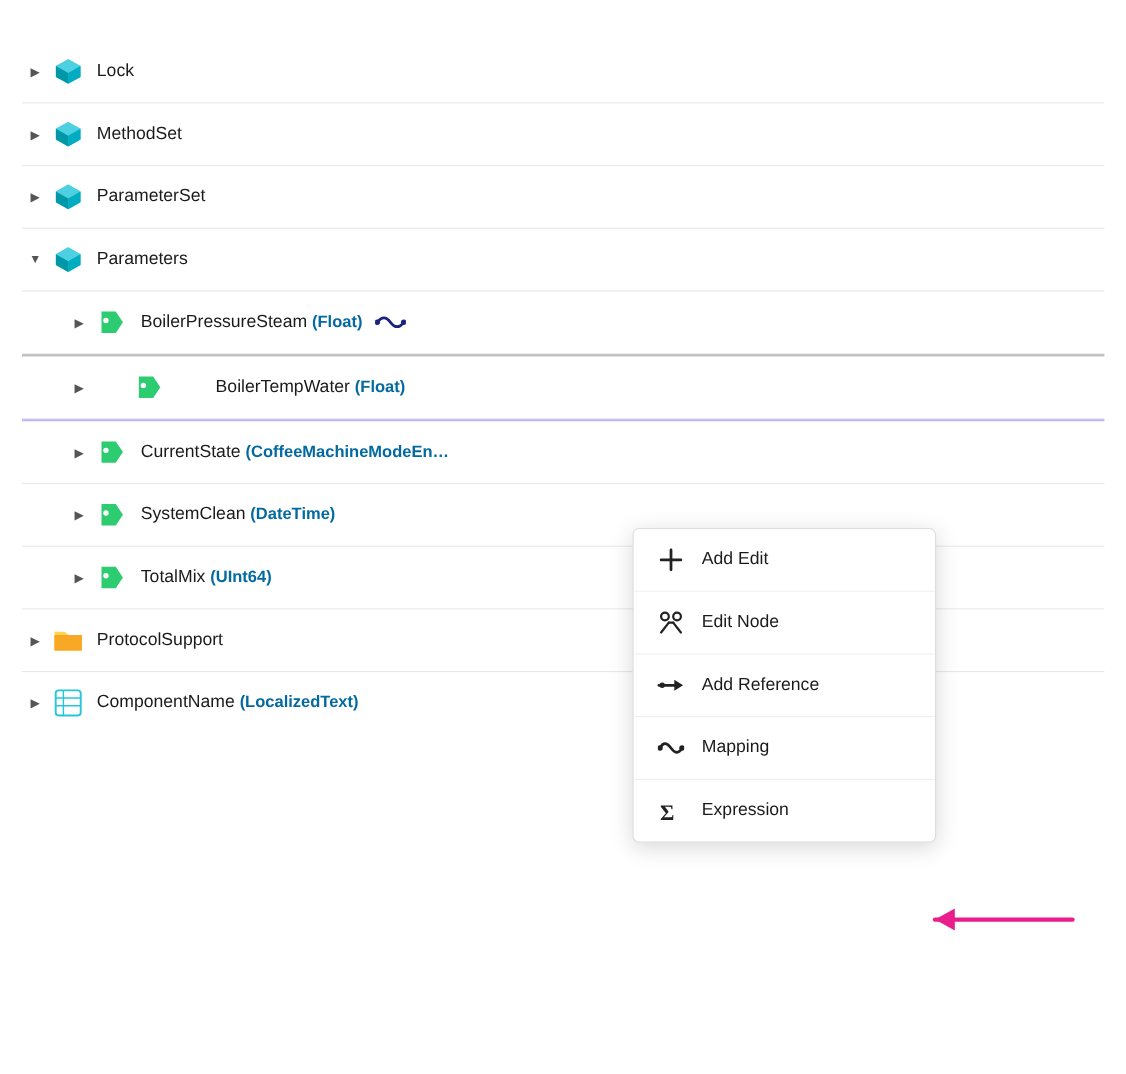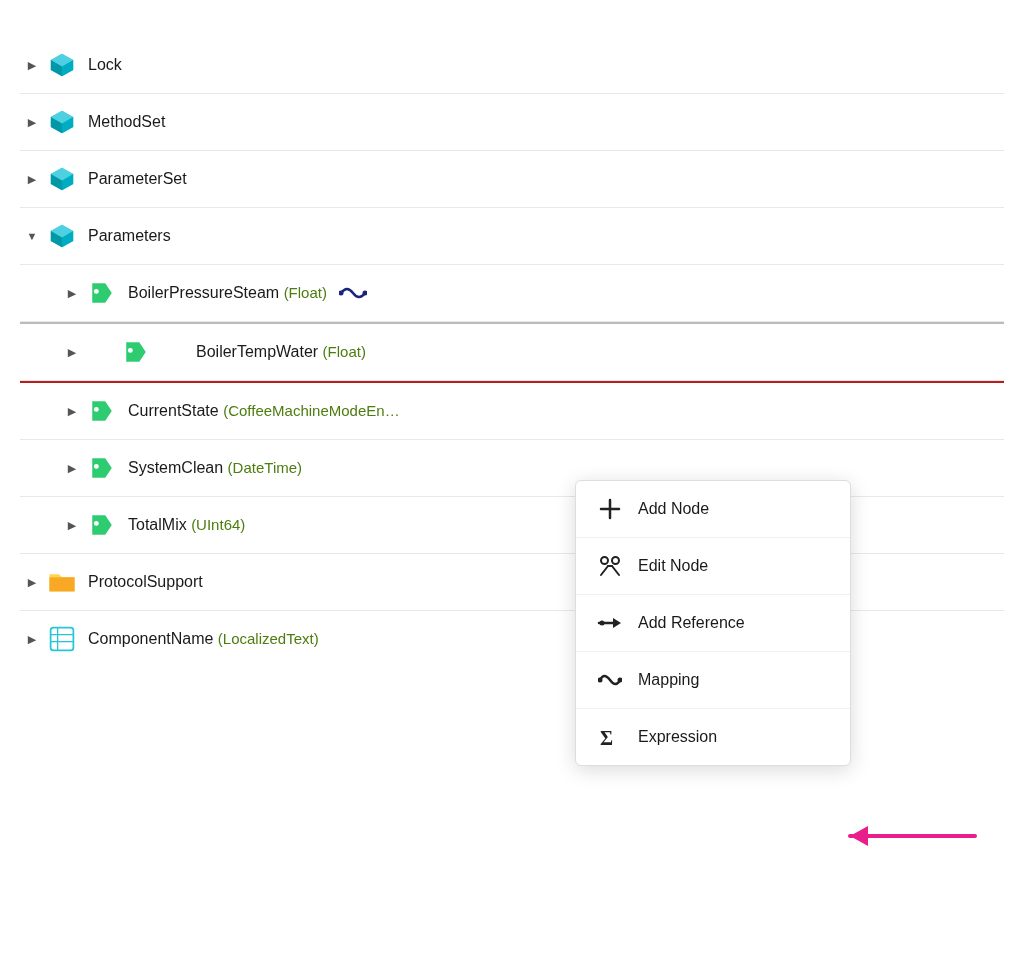--- a/index.html
+++ b/index.html
@@ -84,22 +84,22 @@
       width: 28px;
       height: 28px;
     }
 
     .node-label {
       font-size: 16px;
       font-weight: 500;
       color: #1a1a1a;
     }
     .node-label .type-hint {
-      font-weight: 400;
-      color: #4d7c0f;
+      font-weight: 700;
+      color: #0369a1;
       font-size: 15px;
     }
 
     .link-icon {
       margin-left: 12px;
       display: flex;
       align-items: center;
     }
 
     
@@ -246,21 +246,21 @@
       <svg viewBox="0 0 32 32" fill="none" xmlns="http://www.w3.org/2000/svg">
         <path d="M4 4 L20 4 L28 16 L20 28 L4 28 L4 4 Z" fill="#2ecc71"></path>
         <circle cx="9" cy="14" r="3" fill="white"></circle>
       </svg>
     </div>
     <span class="node-label">
       BoilerTempWater <span class="type-hint">(Float)</span>
     </span>
   </div>
 
-  <div class="tree-item indent-1" style="border-top: 2px solid #b91c1c;">
+  <div class="tree-item indent-1" style="border-top: 2px solid #c4b5fd;">
     <div class="chevron closed"></div>
     <div class="node-icon tag-icon">
       <svg viewBox="0 0 32 32" fill="none" xmlns="http://www.w3.org/2000/svg">
         <path d="M4 4 L20 4 L28 16 L20 28 L4 28 L4 4 Z" fill="#2ecc71"></path>
         <circle cx="9" cy="14" r="3" fill="white"></circle>
       </svg>
     </div>
     <span class="node-label">
       CurrentState <span class="type-hint">(CoffeeMachineModeEn…</span>
     </span>
@@ -324,21 +324,21 @@
 
 <div class="context-menu">
 
   <div class="context-menu-item">
     <div class="menu-icon">
       <svg width="22" height="22" viewBox="0 0 22 22" fill="none">
         <line x1="11" y1="2" x2="11" y2="20" stroke="#222" stroke-width="2.5" stroke-linecap="round"></line>
         <line x1="2" y1="11" x2="20" y2="11" stroke="#222" stroke-width="2.5" stroke-linecap="round"></line>
       </svg>
     </div>
-    <span>Add Node</span>
+    <span>Add Edit</span>
   </div>
 
   <div class="context-menu-item">
     <div class="menu-icon">
       <svg width="22" height="22" viewBox="0 0 22 22" fill="none">
 
         <line x1="2" y1="20" x2="9" y2="11" stroke="#222" stroke-width="2" stroke-linecap="round"></line>
         <circle cx="5.5" cy="5.5" r="3.5" stroke="#222" stroke-width="2" fill="none"></circle>
 
         <line x1="20" y1="20" x2="13" y2="11" stroke="#222" stroke-width="2" stroke-linecap="round"></line>

